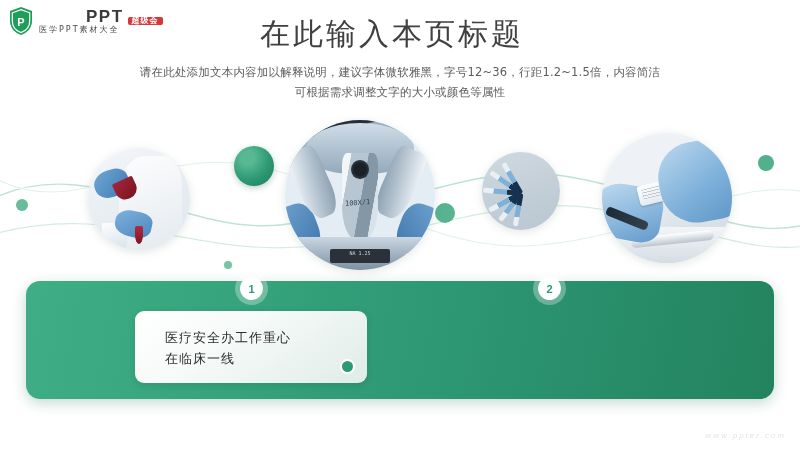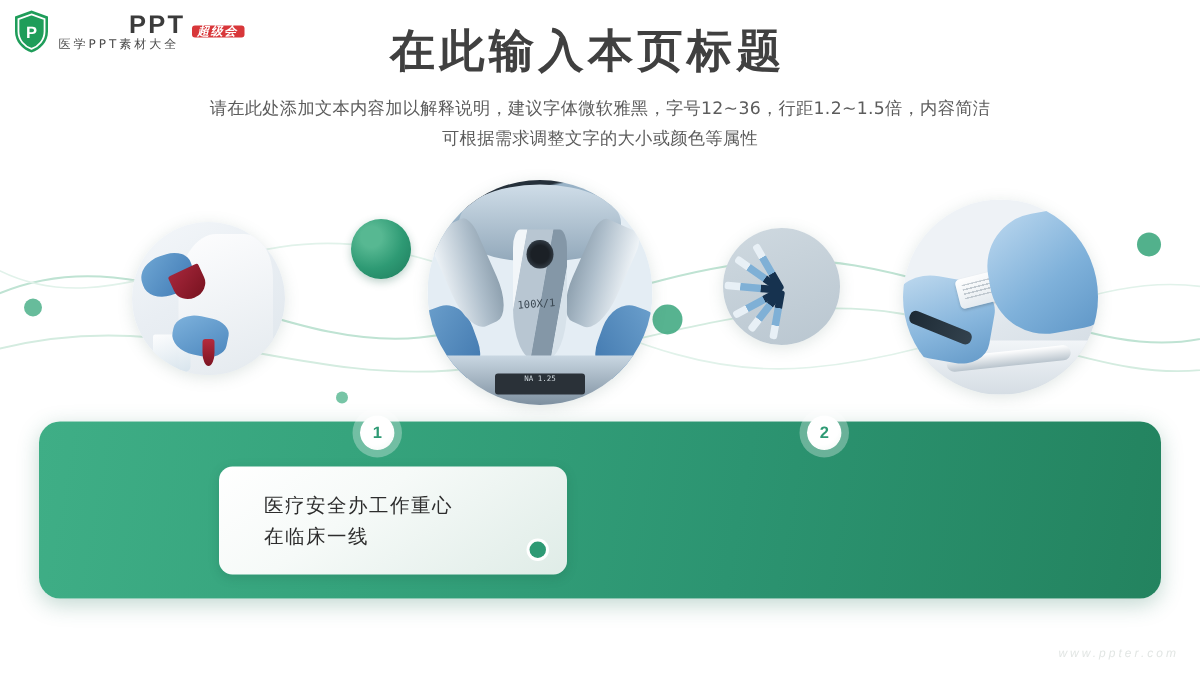--- a/index.html
+++ b/index.html
@@ -10,27 +10,27 @@
     position:relative;
   }
   .slide{position:absolute;inset:0;width:800px;height:450px;overflow:hidden;background:#fff;}
 
   
   .logo{position:absolute;left:8px;top:6px;display:flex;align-items:center;gap:5px;}
   .logo-shield{width:26px;height:30px;flex:none;}
   .logo-text{display:flex;flex-direction:column;gap:1px;line-height:1;}
   .logo-row1{display:flex;align-items:flex-end;gap:4px;margin-left:47px;}
   .logo-ppt{font-size:17px;font-weight:bold;letter-spacing:1.5px;color:#3b3b3b;font-family:"Liberation Sans",sans-serif;}
-  .logo-badge{background:#d8373a;color:#fff;font-size:8px;padding:0 4px;border-radius:2px;letter-spacing:1px;font-weight:bold;font-style:italic;}
+  .logo-badge{background:#d8373a;color:#fff;font-size:8px;padding:0 4px;border-radius:2px;letter-spacing:1px;font-weight:bold;}
   .logo-sub{font-size:8px;color:#4a4a4a;letter-spacing:2px;font-family:"DejaVu Sans",sans-serif;}
 
   
   .title{
     position:absolute;left:0;right:16px;top:14px;text-align:center;
-    font-size:30px;font-weight:bold;color:#404040;letter-spacing:3px;
+    font-size:30px;font-weight:normal;color:#404040;letter-spacing:3px;
     font-family:"DejaVu Sans",sans-serif;
   }
   .subtitle{
     position:absolute;left:0;right:0;top:62px;text-align:center;
     font-size:11.5px;color:#5c5c5c;line-height:1.75;letter-spacing:.2px;
     font-family:"DejaVu Sans",sans-serif;
   }
   .subtitle div{white-space:nowrap;}
 
   
@@ -101,21 +101,21 @@
   }
   .num1{left:240px;top:277px;}
   .num2{left:538px;top:277px;}
 
   
   .card{
     position:absolute;top:311px;width:232px;height:72px;border-radius:9px;
     background:linear-gradient(145deg,#ffffff 0%,#f6faf8 40%,#dfece7 100%);
     box-shadow:0 2px 7px rgba(25,80,60,.20);
   }
-  .card1{left:146px;}
+  .card1{left:135px;}
   .card2{left:433px;}
   .card .txt{
     position:absolute;left:30px;top:16px;right:18px;
     font-size:13px;color:#2d2d2d;line-height:1.62;letter-spacing:1px;
     font-family:"DejaVu Sans",sans-serif;
   }
   .card .dot{
     position:absolute;right:14px;bottom:11px;width:11px;height:11px;border-radius:50%;
     background:#2e9a74;box-shadow:0 0 0 2px #ffffff;
   }

